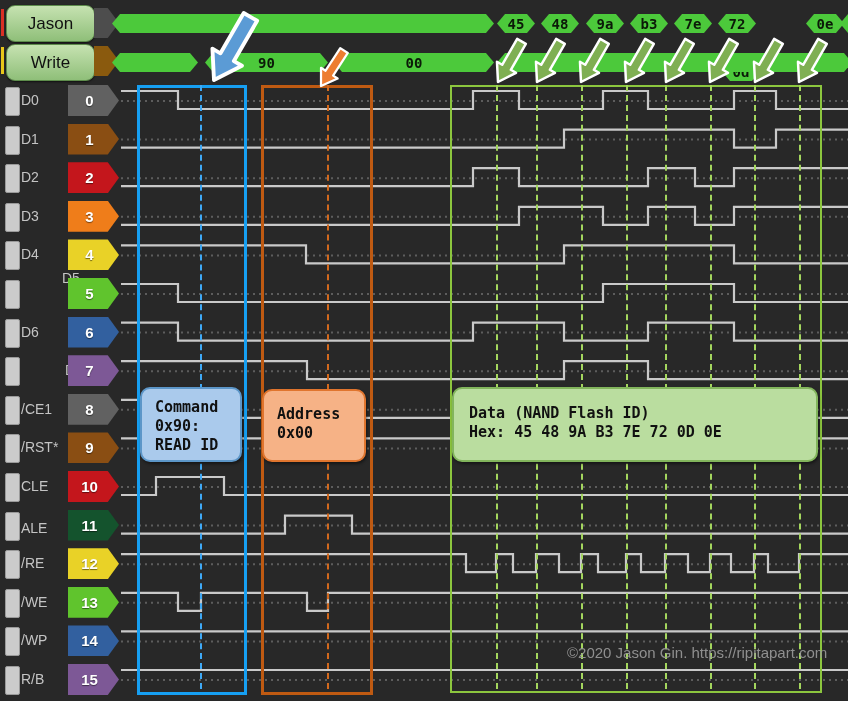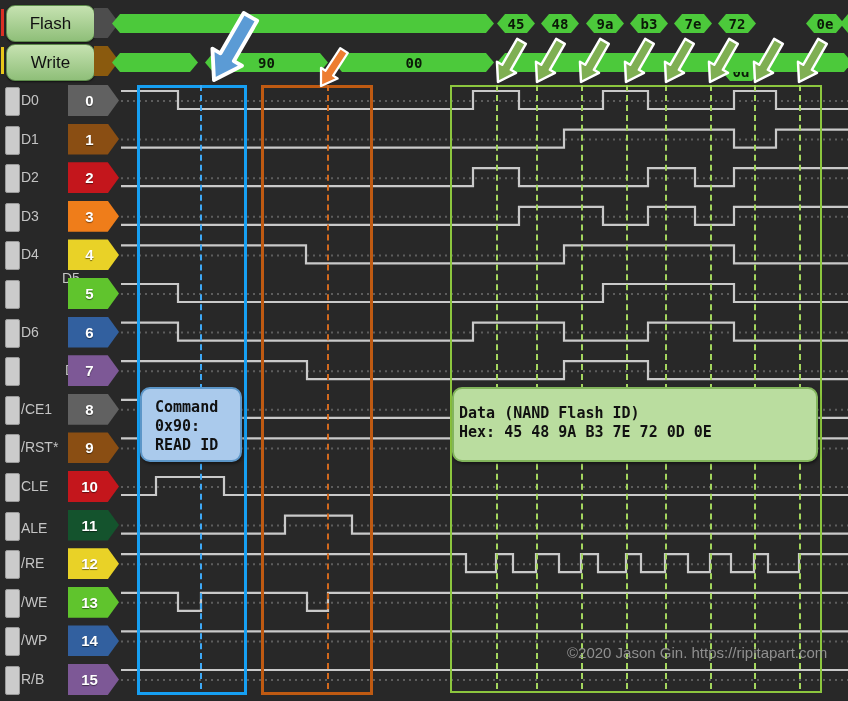--- a/index.html
+++ b/index.html
@@ -91,21 +91,21 @@
       <div class="vdash" style="left: 536px; border-left: 2px dashed rgb(164, 214, 94);"></div>
       <div class="vdash" style="left: 581px; border-left: 2px dashed rgb(164, 214, 94);"></div>
       <div class="vdash" style="left: 626px; border-left: 2px dashed rgb(164, 214, 94);"></div>
       <div class="vdash" style="left: 665px; border-left: 2px dashed rgb(164, 214, 94);"></div>
       <div class="vdash" style="left: 710px; border-left: 2px dashed rgb(164, 214, 94);"></div>
       <div class="vdash" style="left: 754px; border-left: 2px dashed rgb(164, 214, 94);"></div>
       <div class="vdash" style="left: 799px; border-left: 2px dashed rgb(164, 214, 94);"></div>
     </div>
 
   <div class="tick" style="top: 9px; background: rgb(217, 48, 37);"></div>
-  <div class="dec-btn" style="top:5px">Flash</div>
+  <div class="dec-btn" style="top:5px">Jason</div>
   <div class="penta" style="top: 8px; background: rgb(77, 77, 77);"></div>
   <div class="expand" style="top:17px"></div>
 
   <div class="tick" style="top: 47px; background: rgb(232, 198, 26);"></div>
   <div class="dec-btn" style="top:44px">Write</div>
   <div class="penta" style="top: 46px; background: rgb(138, 90, 14);"></div>
   <div class="expand" style="top:56px"></div>
 
   <div id="bars-layer" class="abs">
       <div class="bar" style="left: 112px; width: 382px; top: 14px;"></div>
@@ -175,21 +175,25 @@
       <div class="chtag" style="top: 664px; background: rgb(125, 88, 150); text-align: center;">15</div>
     </div>
 
   <div id="copyright">©2020 Jason Gin. https://ripitapart.com</div>
 
   <div class="note" id="note-command" style="left: 140px; top: 387px; width: 102px; height: 75px; background: rgb(170, 202, 236); border: 2px solid rgb(92, 150, 200);">
     <div>Command</div>
     <div>0x90:</div>
     <div>READ ID</div>
   </div>
-  <div class="note" id="note-data" style="left: 452px; top: 387px; width: 366px; height: 75px; padding: 15px 10px 6px 5px; background: rgb(186, 221, 159); border: 2px solid rgb(130, 181, 92);">
+  <div class="note" id="note-address" style="left: 262px; top: 389px; width: 104px; height: 73px; padding-top: 14px; background: rgb(246, 178, 134); border: 2px solid rgb(224, 117, 46);">
+    <div>Address</div>
+    <div>0x00</div>
+  </div>
+  <div class="note" id="note-data" style="left: 452px; top: 387px; width: 366px; height: 75px; padding: 15px 10px 6px 15px; background: rgb(186, 221, 159); border: 2px solid rgb(130, 181, 92);">
     <div>Data (NAND Flash ID)</div>
     <div>Hex: 45 48 9A B3 7E 72 0D 0E</div>
   </div>
 
   <svg id="arrow-svg" width="848" height="701" style="pointer-events:none">
     <defs>
       <polygon id="arrshape" points="0,0 -11,-17 -5,-17 -5,-47 5,-47 5,-17 11,-17" stroke="#ffffff" stroke-width="2.5" stroke-linejoin="round"></polygon>
     </defs>
   <use href="#arrshape" transform="translate(214,80) rotate(30) scale(1.55)" fill="#5b9bd5"></use>
       <use href="#arrshape" transform="translate(321,86) rotate(33) scale(0.9)" fill="#ed7d31"></use>

